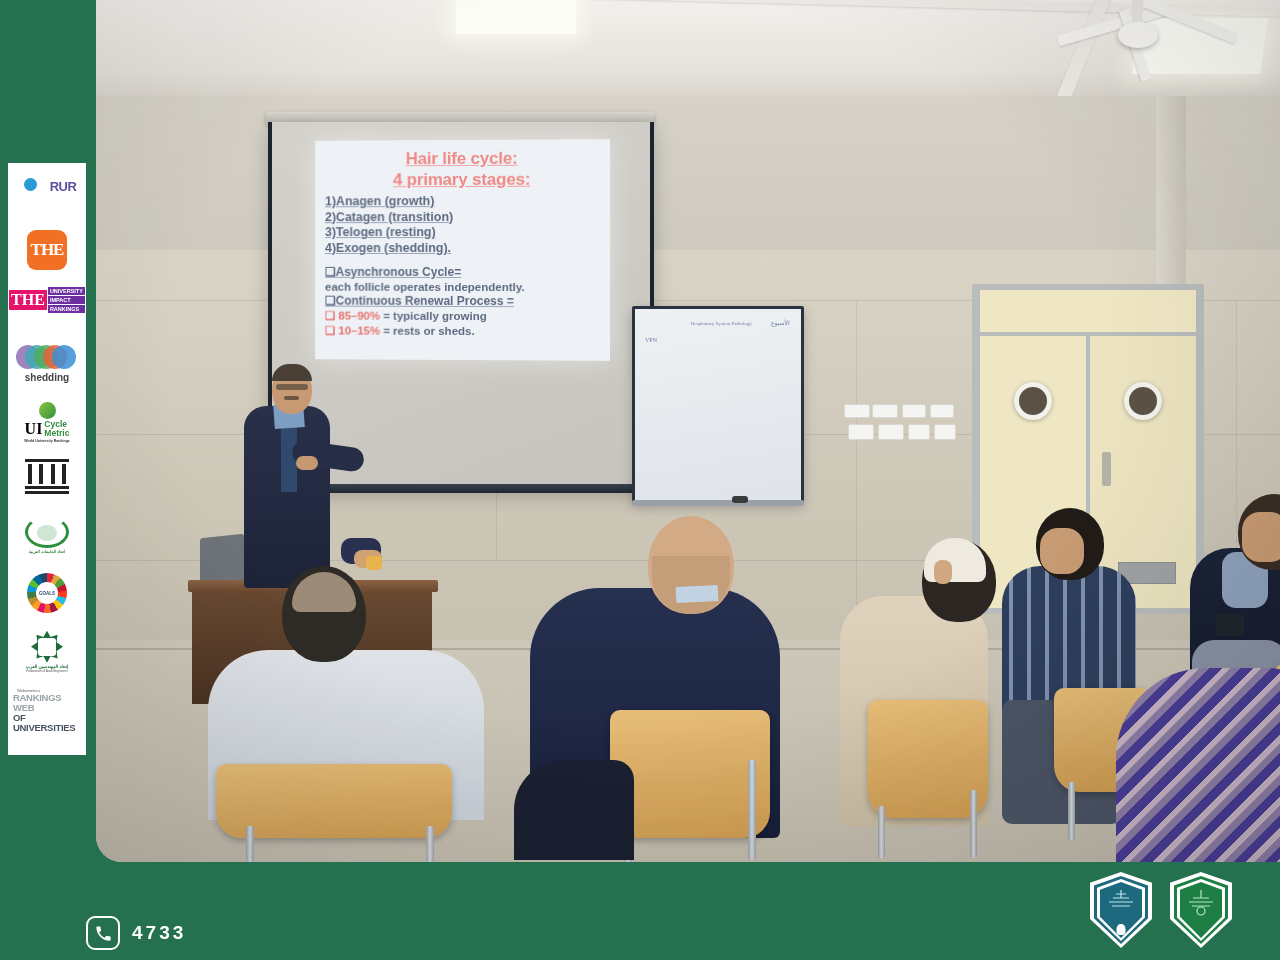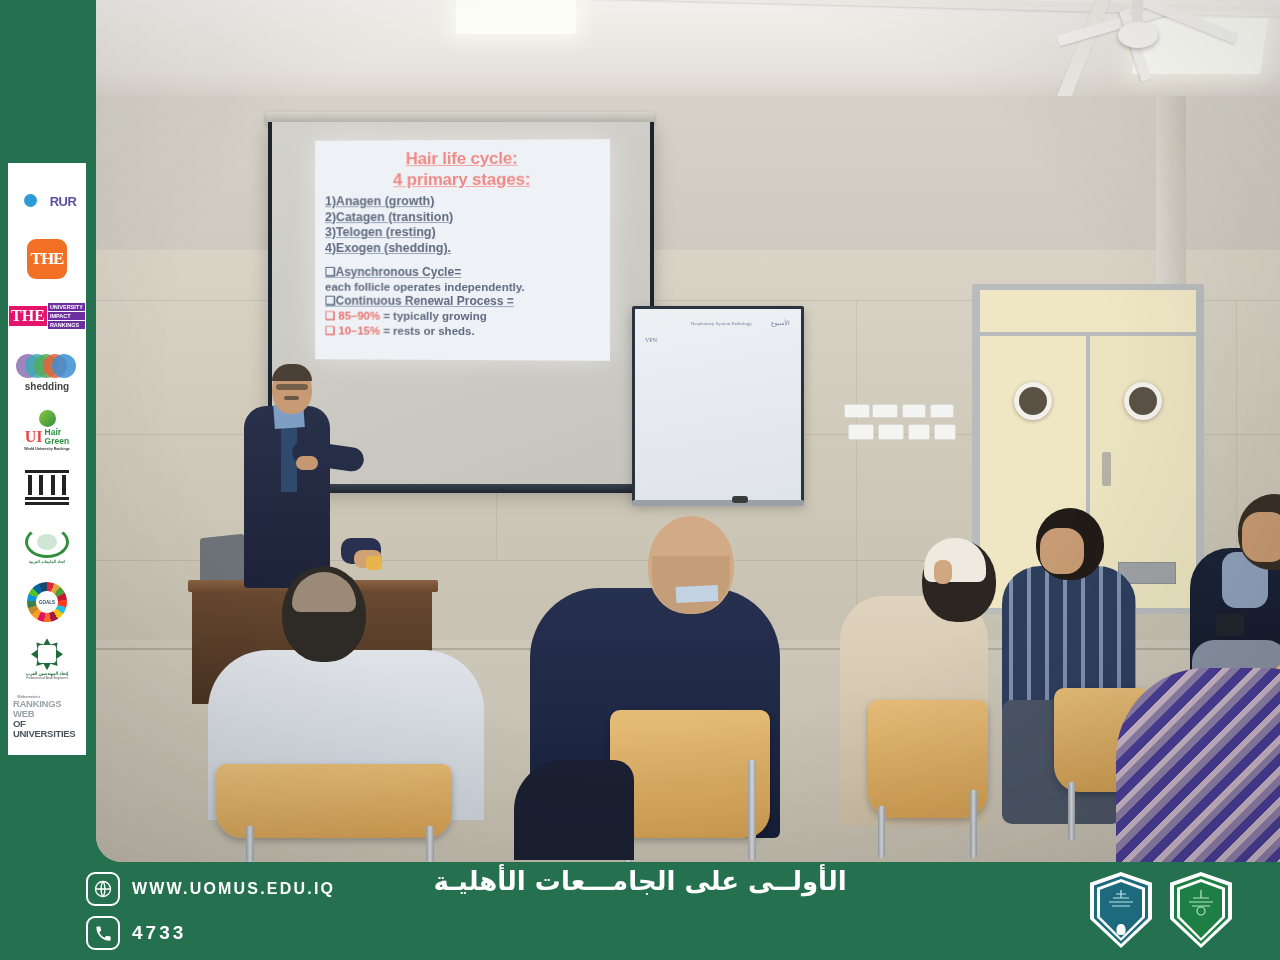--- a/index.html
+++ b/index.html
@@ -16,21 +16,21 @@
     position: absolute; left: 8px; top: 163px;
     width: 78px; height: 592px;
     background: #ffffff;
     display: flex; flex-direction: column;
     align-items: center; justify-content: space-between;
     padding: 10px 4px;
     z-index: 6;
   }
   .logo-cell {
     width: 68px; height: 60px;
-    display: flex; align-items: center; justify-content: center;
+    display: flex; align-items: center; justify-content: flex-start;
     flex-direction: column;
     position: relative;
   }
 
   
   .rur-wrap { display:flex; align-items:center; gap:2px; }
   .rur-arcs { position: relative; width: 30px; height: 26px; }
   .rur-arcs i { position:absolute; border-radius:50%; border-style:solid; border-color:transparent; }
   .a1 { left:0; top:2px; width:28px; height:22px; border-width:3px; border-bottom-color:#f2b705; border-left-color:#f2b705; transform:rotate(-20deg); }
   .a2 { left:2px; top:0px; width:25px; height:20px; border-width:3px; border-top-color:#4fa843; border-right-color:#2b9ad6; transform:rotate(-10deg);}
@@ -49,21 +49,21 @@
   .the-imp .bars b { background:#6b2fa0; color:#fff; font:700 5.5px "Liberation Sans",sans-serif; padding:1px 2px; display:block; white-space:nowrap; }
 
   
   .mr-circles { position:relative; width:62px; height:26px; }
   .mr-circles i { position:absolute; top:0; width:24px;height:24px;border-radius:50%; opacity:.85;}
   .mr-txt { font:700 10px "Liberation Sans",sans-serif; color:#444; margin-top:1px;}
 
   
   .gm-globe { width:17px;height:17px;border-radius:50%;background:linear-gradient(135deg,#8cc63e,#2f8f3e); margin-bottom:1px;}
   .gm-row { display:flex; align-items:center; gap:2px;}
-  .gm-ui { font:700 16px "Liberation Serif",serif; color:#ef4444; }
+  .gm-ui { font:700 16px "Liberation Serif",serif; color:#000000; }
   .gm-t { font:700 8.5px "Liberation Sans",sans-serif; color:#2f8f3e; line-height:9px; text-align:left;}
   .gm-sub { font:700 3.6px "Liberation Sans",sans-serif; color:#333; margin-top:1px;}
 
   
   .temple { width:44px; }
   .temple .roof { height:3px; background:#222; }
   .temple .cols { display:flex; justify-content:space-between; padding:0 3px; height:20px; margin-top:2px;}
   .temple .cols i { width:4px; background:#222; }
   .temple .base { height:3px; background:#222; margin-top:2px;}
   .temple .base2 { height:3px; background:#222; margin-top:2px; }
@@ -249,22 +249,22 @@
       <i style="left:36px;background:#3b8fd4"></i>
     </div>
     <div class="mr-txt">shedding</div>
   </div>
 
   <div class="logo-cell">
     <div class="gm-globe"></div>
     <div class="gm-row">
       <div class="gm-ui">UI</div>
       <div class="gm-t">
-        <div>Hair</div>
-        <div>Green</div>
+        <div>Cycle</div>
+        <div>Metric</div>
       </div>
     </div>
     <div class="gm-sub">World University Rankings</div>
   </div>
 
   <div class="logo-cell">
     <div class="temple">
       <div class="roof"></div>
       <div class="cols">
           <i></i>
@@ -444,41 +444,31 @@
          repeating-linear-gradient(45deg,rgba(210,160,180,.5) 0 10px,rgba(70,60,140,.5) 10px 19px);
        border-radius:90px 70px 0 0;"></div>
 
   <div class="ph" style="left:0;top:0;width:1184px;height:862px;
        background:radial-gradient(ellipse at 46% 42%,rgba(0,0,0,0) 52%,rgba(0,0,0,.14) 100%);
        pointer-events:none;"></div>
 </div>
 
 <div class="footer">
 
-  <div style="position:absolute;left:86px;top:12px;display:flex;align-items:center;gap:12px;">
-    <div class="f-icon">
-      <svg width="20" height="20" viewBox="0 0 24 24" fill="none" stroke="#fff" stroke-width="1.6">
-        <circle cx="12" cy="12" r="9"></circle>
-          <path d="M3 12h18M12 3c3 3.5 3 14.5 0 18M12 3c-3 3.5-3 14.5 0 18"></path>
-      </svg>
-    </div>
-    <div class="f-text">WWW.UOMUS.EDU.IQ</div>
-  </div>
 
   <div style="position:absolute;left:86px;top:56px;display:flex;align-items:center;gap:12px;">
     <div class="f-icon">
       <svg width="19" height="19" viewBox="0 0 24 24" fill="#fff">
         <path d="M6.6 10.8c1.4 2.8 3.8 5.1 6.6 6.6l2.2-2.2c.3-.3.7-.4 1-.2 1.1.4 2.3.6 3.6.6.6 0 1 .4 1 1V20c0 .6-.4 1-1 1C10.6 21 3 13.4 3 4c0-.6.4-1 1-1h3.4c.6 0 1 .4 1 1 0 1.2.2 2.4.6 3.6.1.4 0 .7-.2 1l-2.2 2.2z"></path>
       </svg>
     </div>
     <div class="f-phone">4733</div>
   </div>
 
   <div style="position:absolute;left:0;right:0;top:6px;text-align:center;">
-    <div class="f-ar1">الأولــى على الجامـــعات الأهليـة</div>
   </div>
 
   <div style="position:absolute;right:128px;top:12px;" class="crest">
     <div class="sh ring1"></div>
     <div class="sh ring2" style="background:#1d6a7e;"></div>
     <div class="sh ring3"></div>
     <div class="sh ring4" style="background:#1d6a7e;"></div>
     <svg style="position:absolute;left:14px;top:16px;" width="34" height="26" viewBox="0 0 34 26" stroke="#bfe3ea" fill="none" stroke-width="1.2">
       <path d="M17 2v8M9 10h16M5 14h24M8 18h18M12 6h10"></path>
     </svg>

